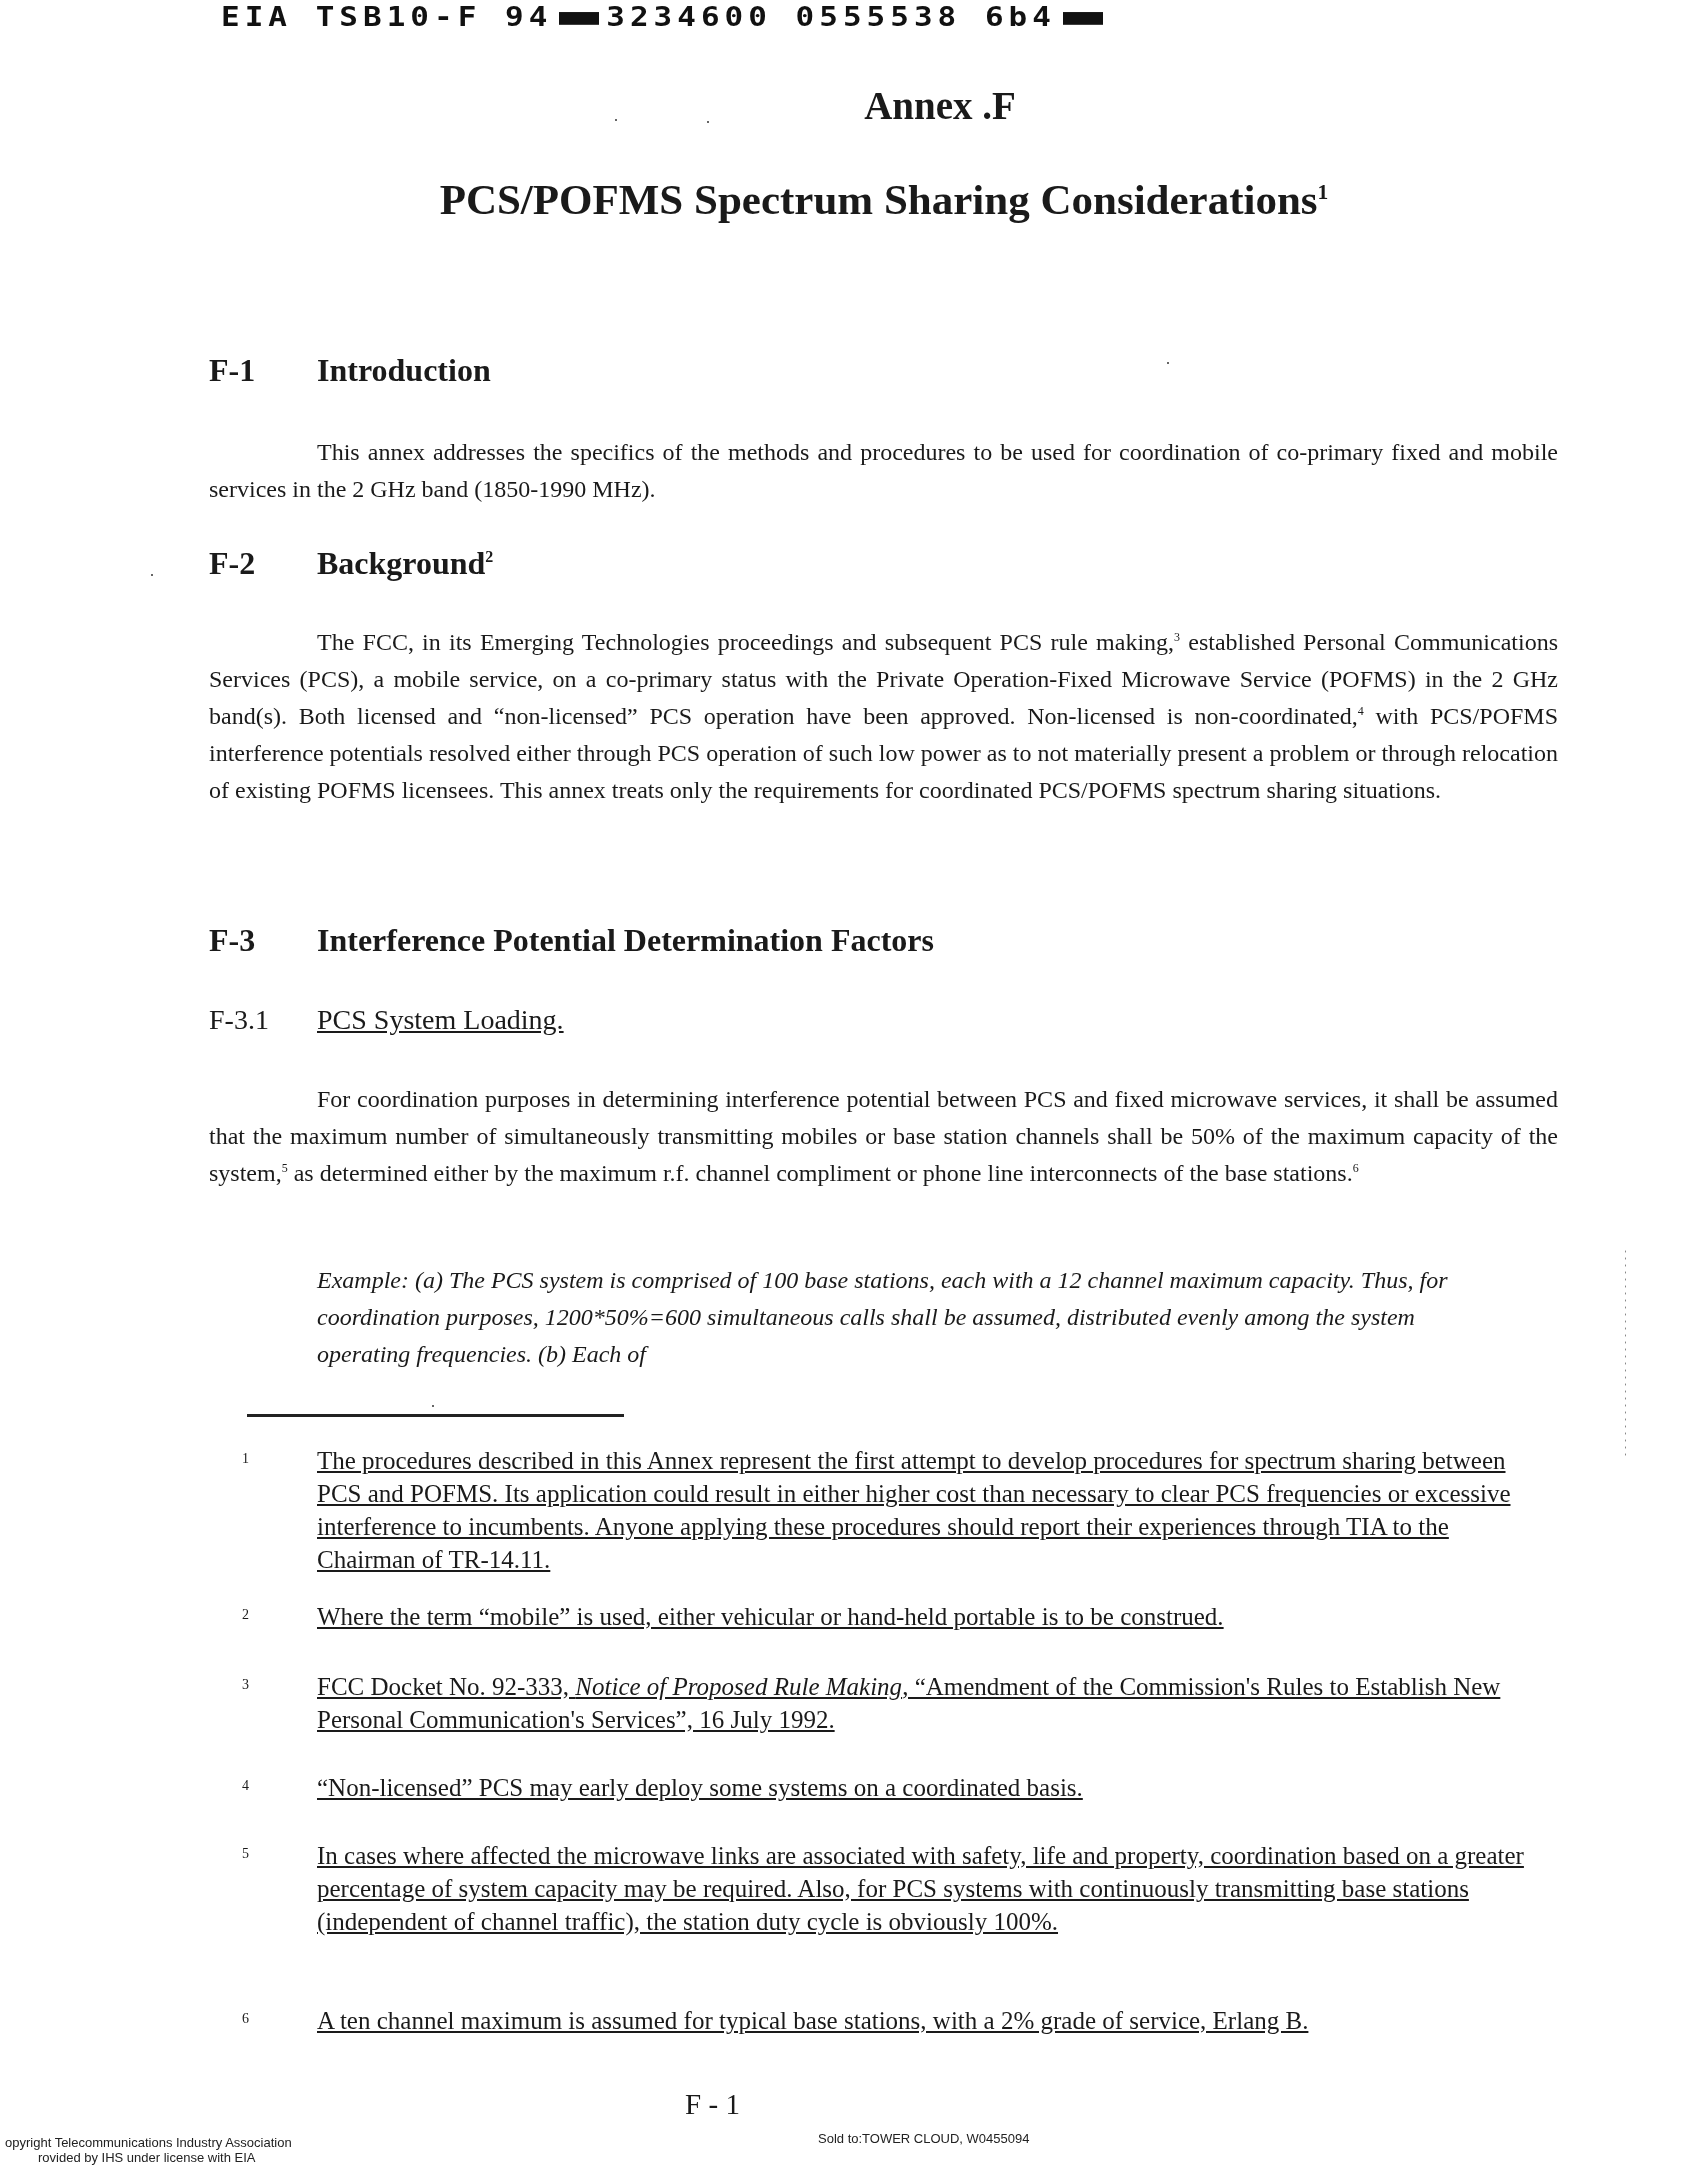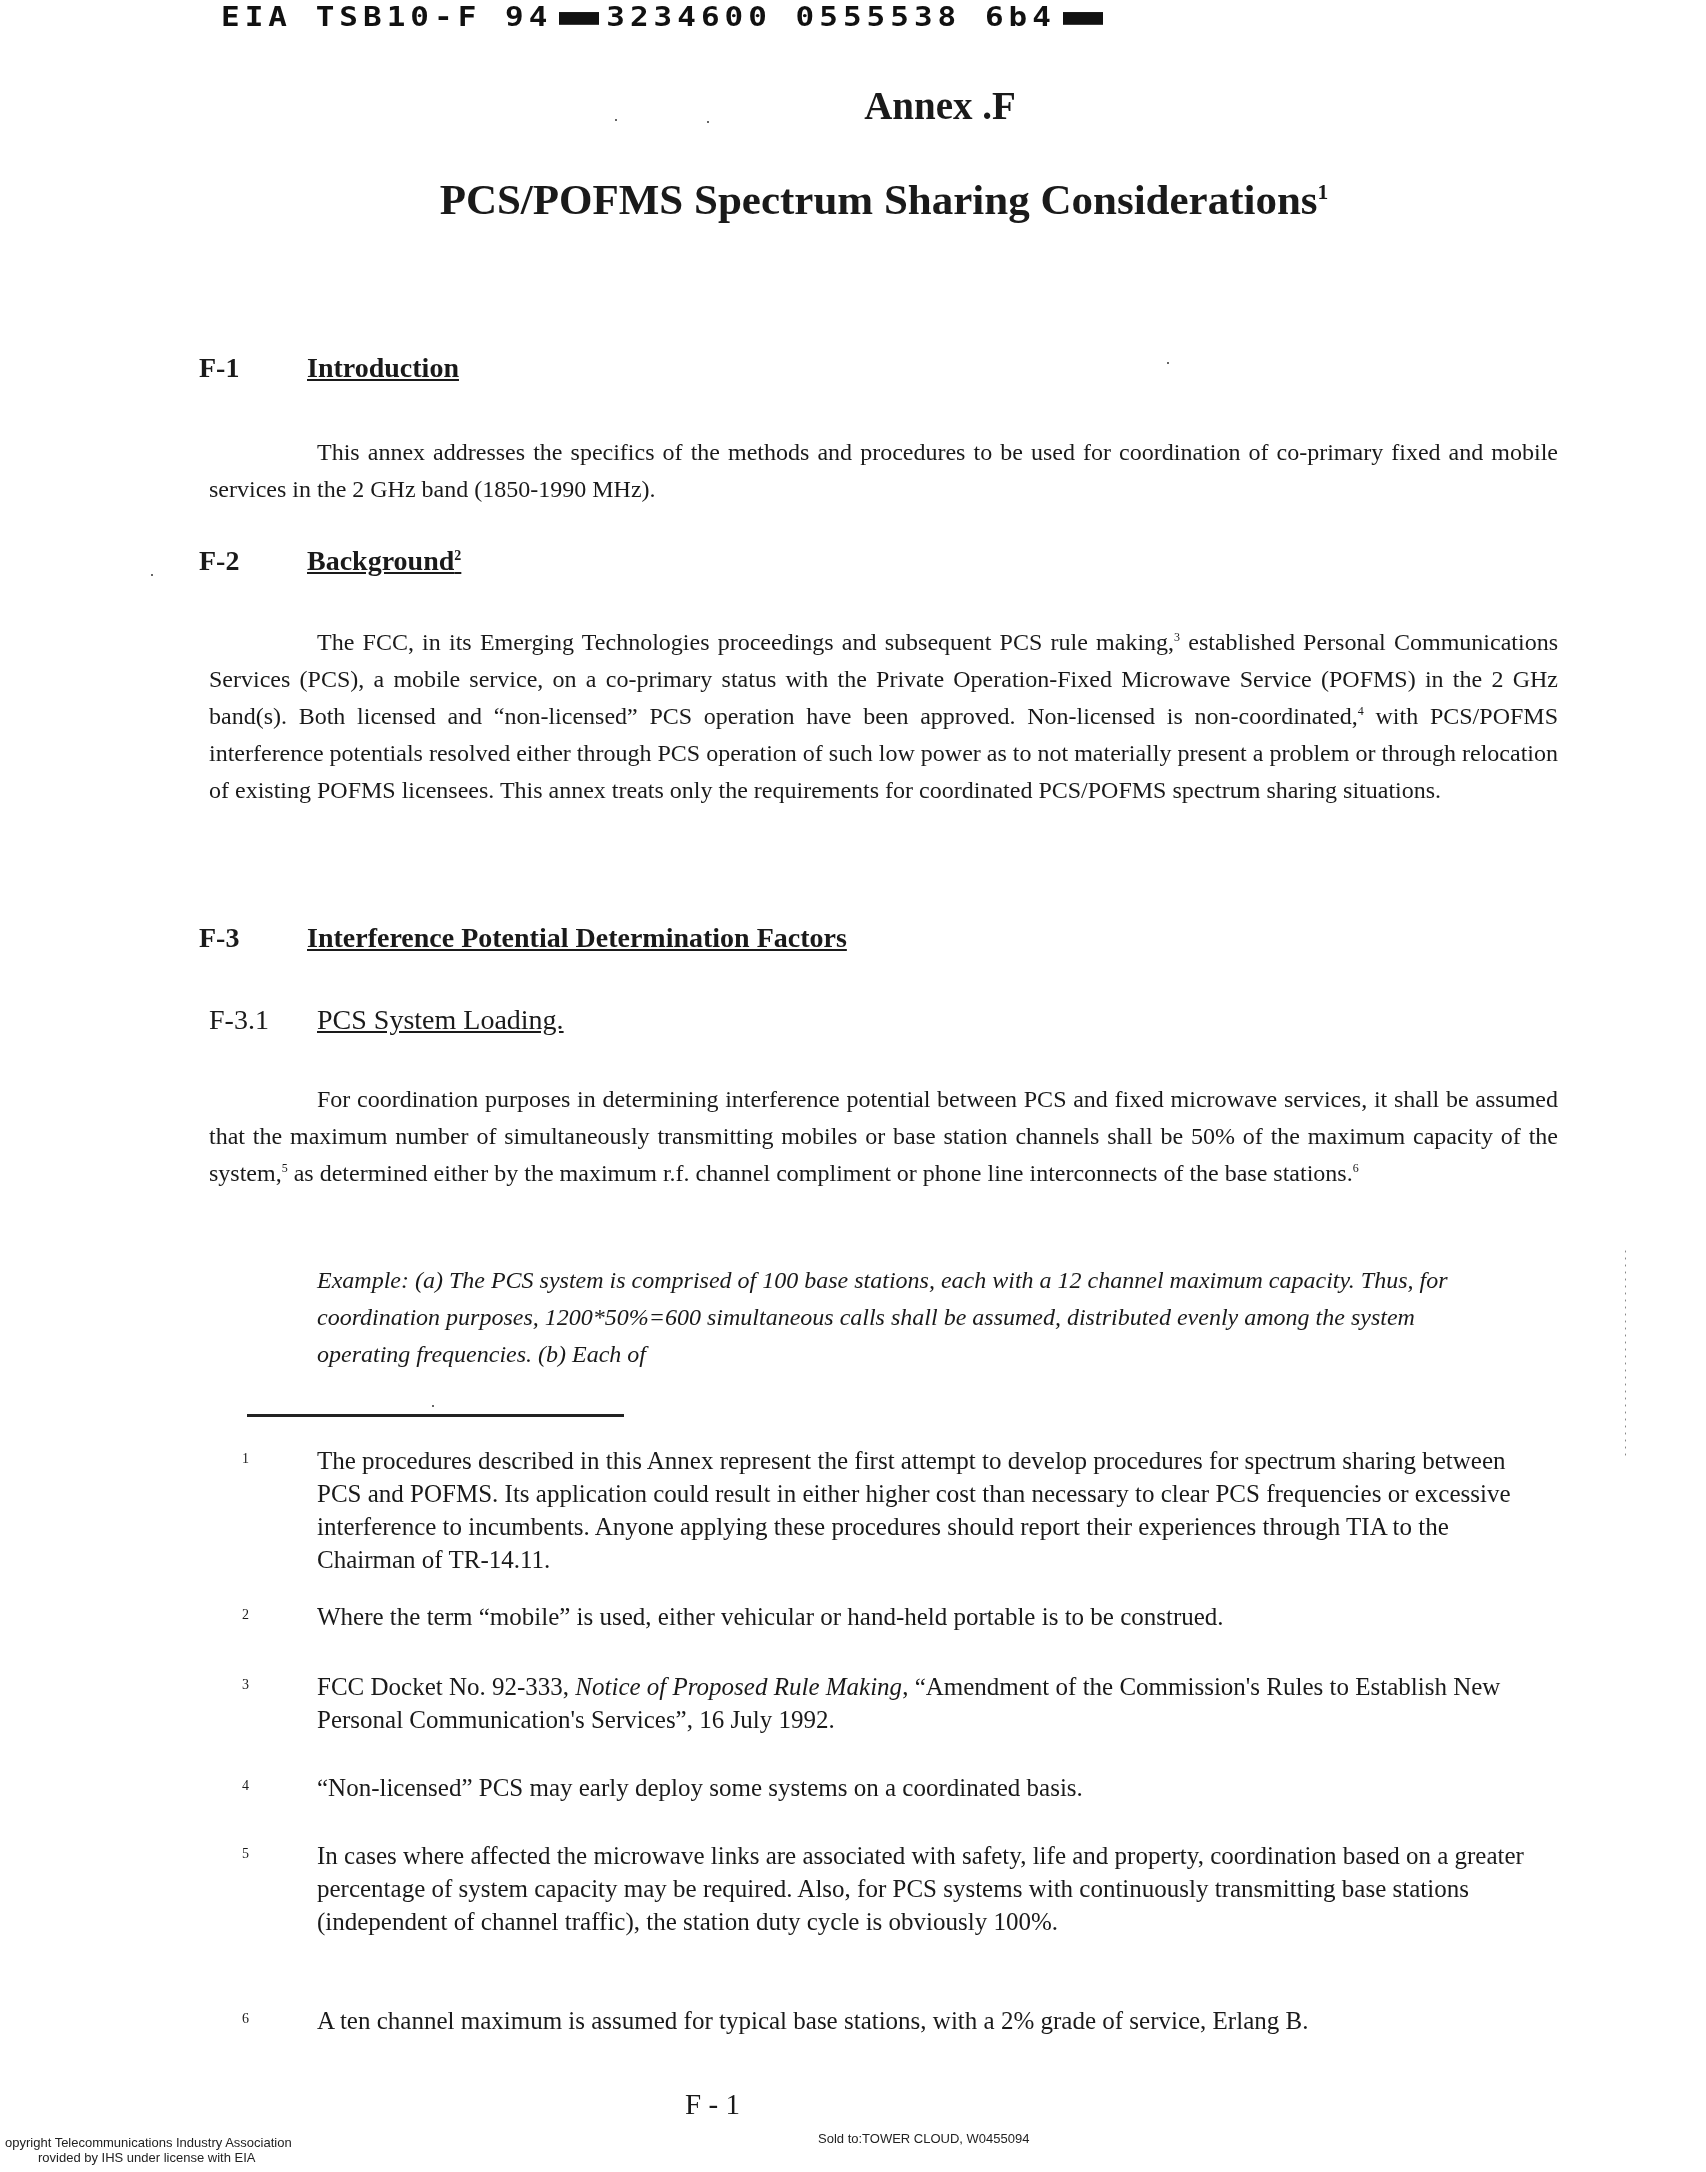--- a/index.html
+++ b/index.html
@@ -16,35 +16,35 @@
   .scanline .blk { display: inline-block; width: 40px; height: 15px; background: #111; vertical-align: middle; margin: 0 7px; }
   .annex {
     left: 0; width: 1659px; top: 83px; text-align: center; font-size: 39px; font-weight: bold;
     padding-left: 221px; box-sizing: border-box;
   }
   .title {
     left: 8px; width: 1707px; top: 175px; text-align: center; font-size: 43px; font-weight: bold;
     padding-left: 45px; box-sizing: border-box;
   }
   sup { font-size: 0.5em; vertical-align: super; line-height: 0; }
-  .h1 { left: 199px; font-size: 28px; font-weight: bold; white-space: nowrap; text-decoration: underline; }
+  .h1 { left: 209px; font-size: 32px; font-weight: bold; white-space: nowrap; }
   .h1 .num { display: inline-block; width: 108px; }
   .h2 { left: 209px; font-size: 28px; white-space: nowrap; text-decoration: underline; }
   .h2 .num { display: inline-block; width: 108px; }
   .para {
     left: 209px; width: 1349px; font-size: 24px; line-height: 37px; text-align: justify;
     text-indent: 108px;
   }
   .para.example {
     left: 317px; width: 1140px; font-style: italic; text-indent: 0; text-align: left;
   }
   .rule { left: 247px; top: 1414px; width: 377px; height: 2.5px; background: #222; }
   .fn { left: 242px; width: 1308px; font-size: 25px; line-height: 33px; }
   .fn .fnnum { position: absolute; left: 0; top: -2px; font-size: 14px; }
-  .fn .fntext { margin-left: 75px; display: block; }
+  .fn .fntext { margin-left: 75px; display: block; text-decoration: underline; }
   .pagenum { left: 0; width: 1385px; text-align: center; top: 2088px; font-size: 29px; padding-left: 40px; box-sizing: border-box; }
   .foot { font-family: "Liberation Sans", "DejaVu Sans", sans-serif; font-size: 13px; color: #222; }
   .speckle { left: 1623px; top: 1248px; width: 5px; height: 211px;
     background-image: radial-gradient(#555 0.6px, transparent 0.8px); background-size: 5px 7px; opacity: 0.7; }
   .dot { width: 2px; height: 2px; background: #333; border-radius: 50%; }
 </style>
 </head>
 <body>
 
 <div class="abs scanline"><span>EIA TSB10-F 94</span><span class="blk"></span><span>3234600 0555538 6b4</span><span class="blk"></span></div>

